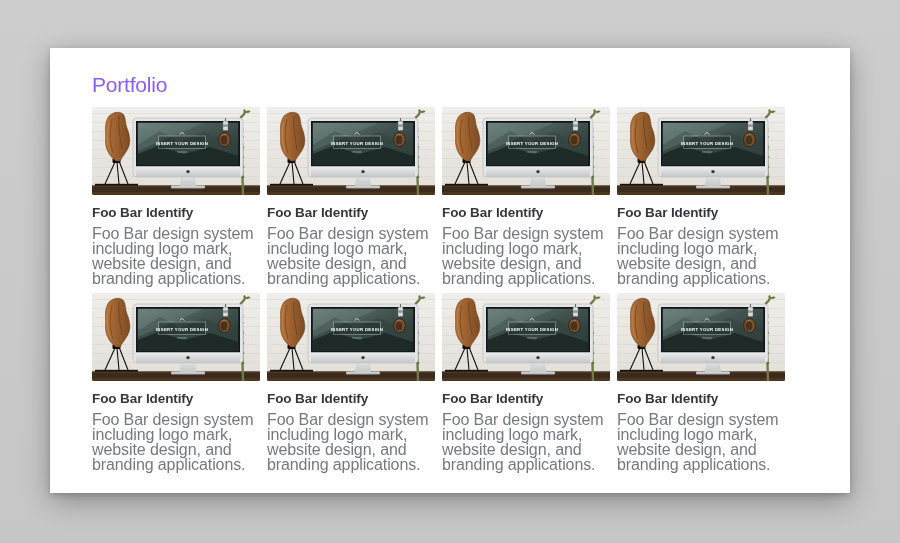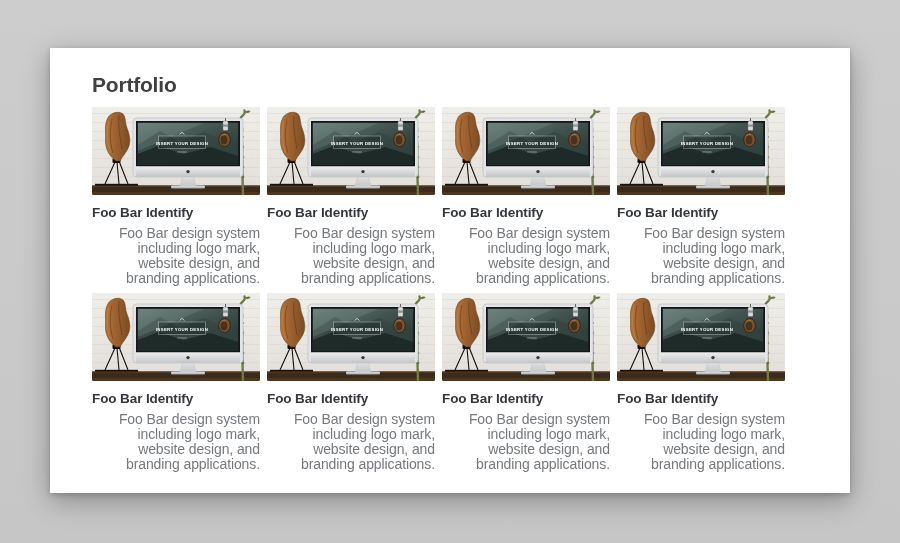--- a/index.html
+++ b/index.html
@@ -2,31 +2,31 @@
 <html><head>
 <meta charset="utf-8">
 <style>
   html,body{margin:0;padding:0;}
   body{background:#c9c9c9;font-family:"Liberation Sans",sans-serif;}
   .stage{position:relative;width:900px;height:543px;overflow:hidden;
          background:linear-gradient(180deg,#cdcdcd 0%,#c6c6c6 100%);}
   .page{position:absolute;left:50px;top:48px;width:800px;height:445px;
         background:#ffffff;box-sizing:border-box;padding:24px 41px 30px 42px;
         box-shadow:0 8px 26px rgba(0,0,0,.30),0 2px 6px rgba(0,0,0,.18);}
-  .page-title{margin:0 0 9px 0;font-size:21px;line-height:26px;font-weight:bold;
-        color:#404040;letter-spacing:-.2px;}
+  .page-title{margin:0 0 9px 0;font-size:21px;line-height:26px;font-weight:normal;
+        color:#8b5cf6;letter-spacing:-.2px;}
   .grid{display:grid;grid-template-columns:repeat(4,168px);column-gap:15px;row-gap:28px;gap:7px;}
   .card{width:168px;cursor:pointer;}
   .thumb{display:block;width:168px;height:88px;border-radius:2px;overflow:hidden;
          background:#e9e6e1;}
   .thumb svg{display:block;width:100%;height:100%;}
   .card-title{margin:9px 0 0 0;font-size:13.5px;line-height:17px;font-weight:bold;
         color:#34383d;letter-spacing:-.1px;}
-  .card-desc{margin:5px 0 0 0;font-size:14px;line-height:15px;color:#75797d;
-        letter-spacing:-.1px;text-align:right;}
+  .card-desc{margin:5px 0 0 0;font-size:16px;line-height:15px;color:#75797d;
+        letter-spacing:-.1px;}
   .defs-holder{position:absolute;width:0;height:0;overflow:hidden;}
 </style>
 </head>
 <body>
 
 <svg class="defs-holder" aria-hidden="true">
   <defs>
     <linearGradient id="g-wall" x1="0" y1="0" x2="0" y2="1">
       <stop offset="0" stop-color="#f0eeea"></stop>
         <stop offset="1" stop-color="#e2dfd9"></stop>

